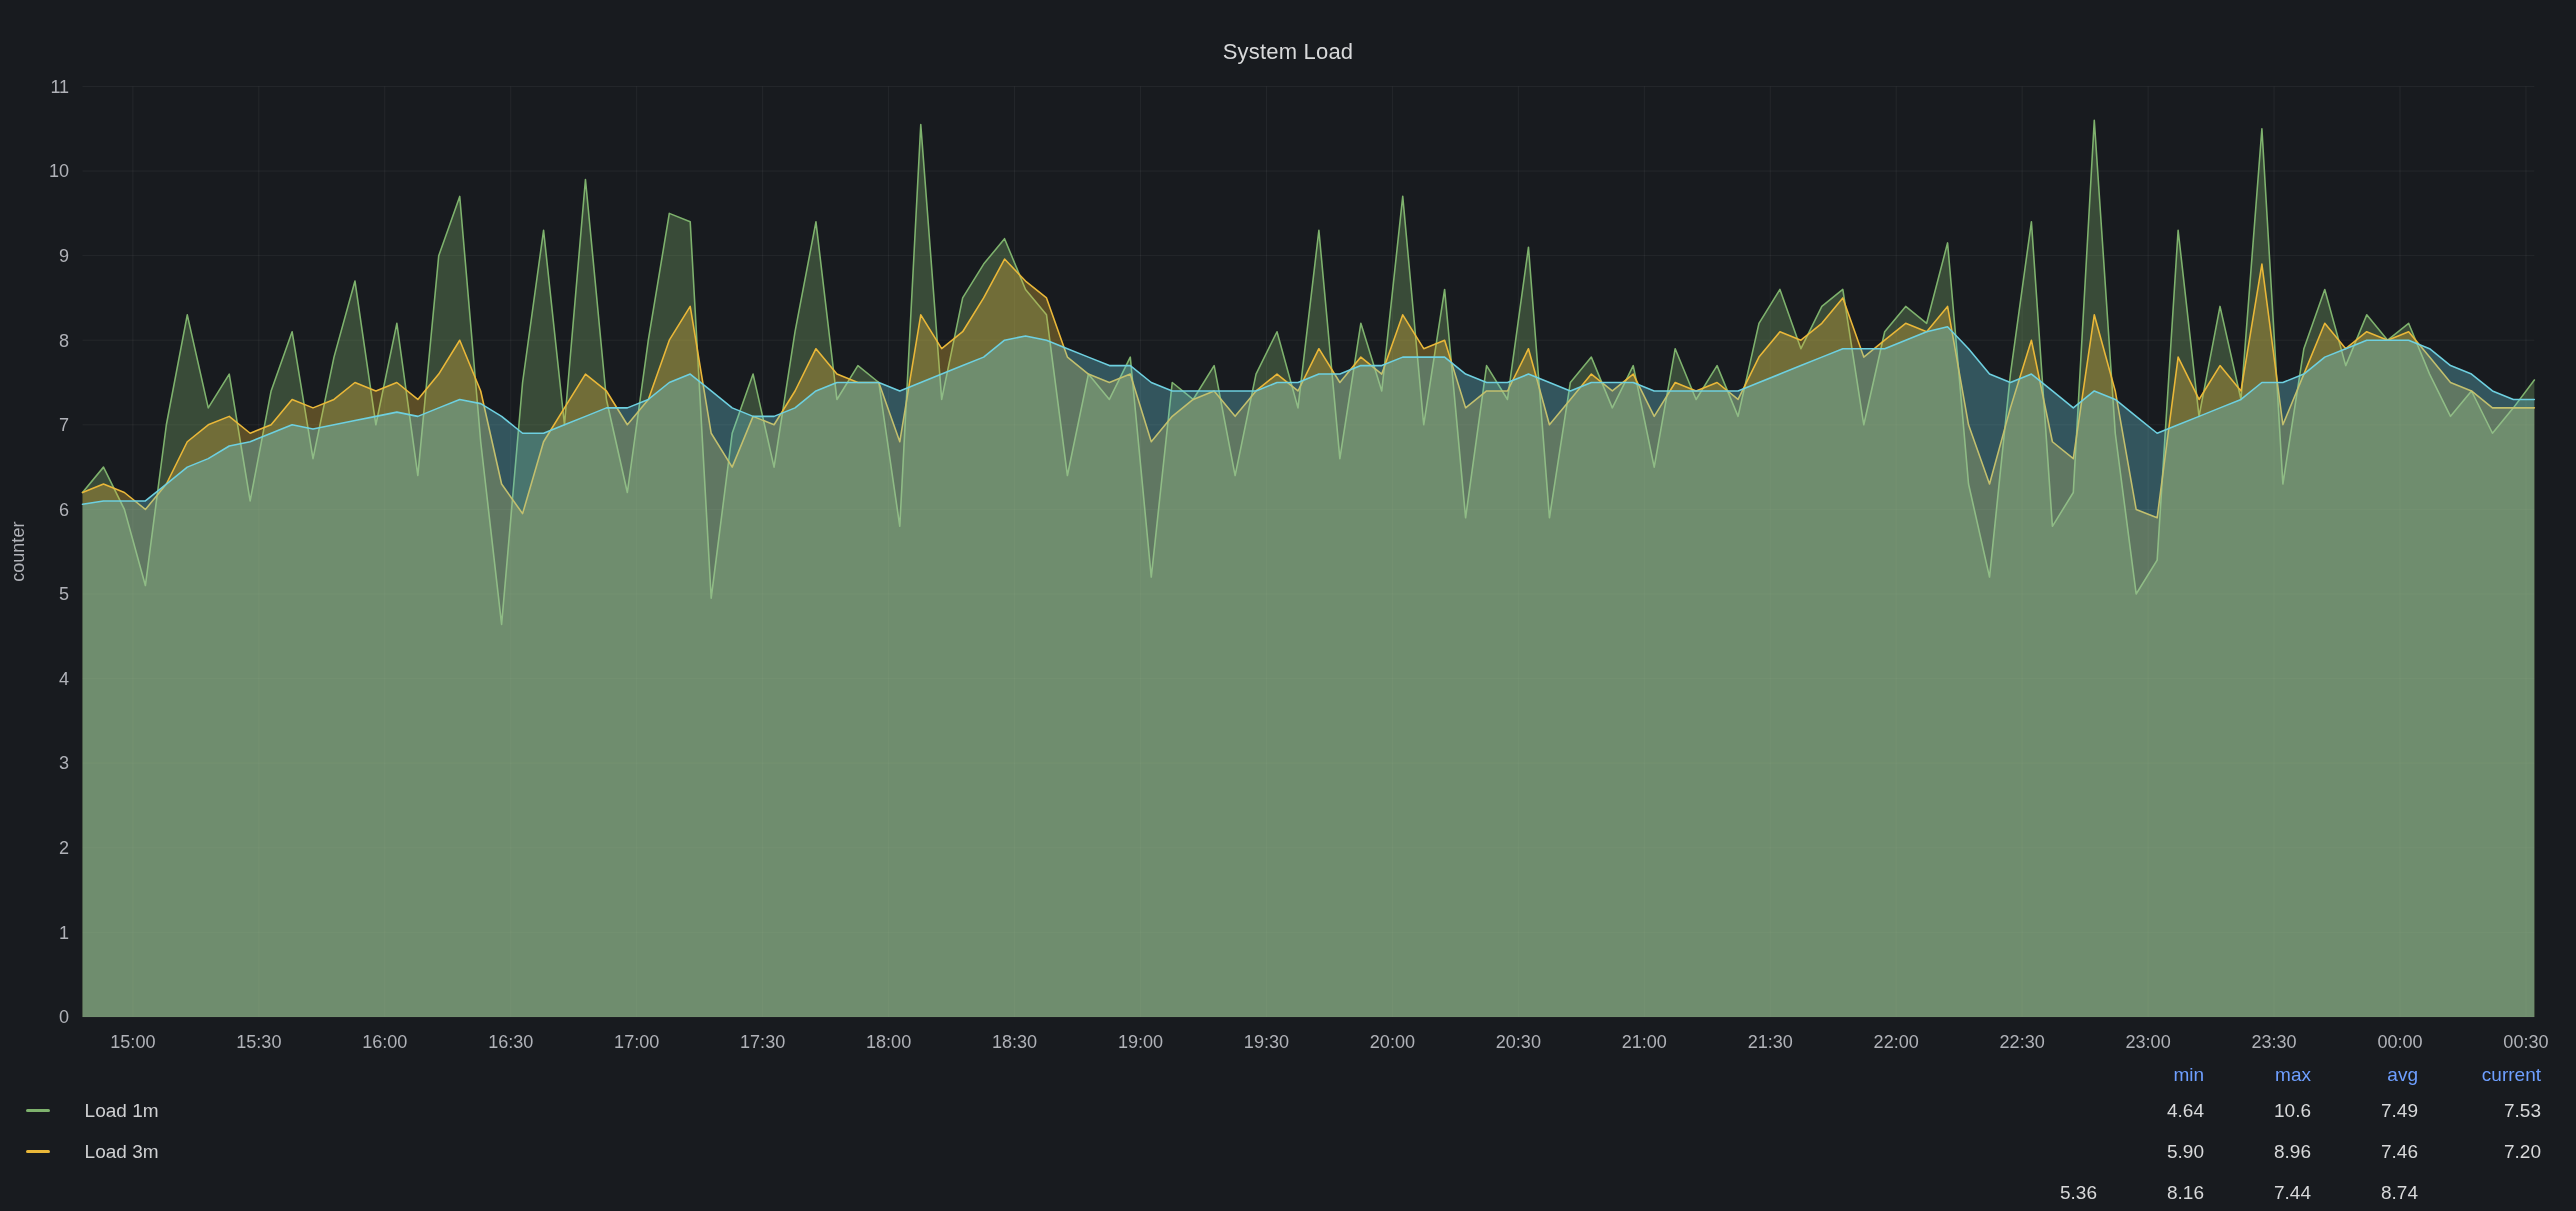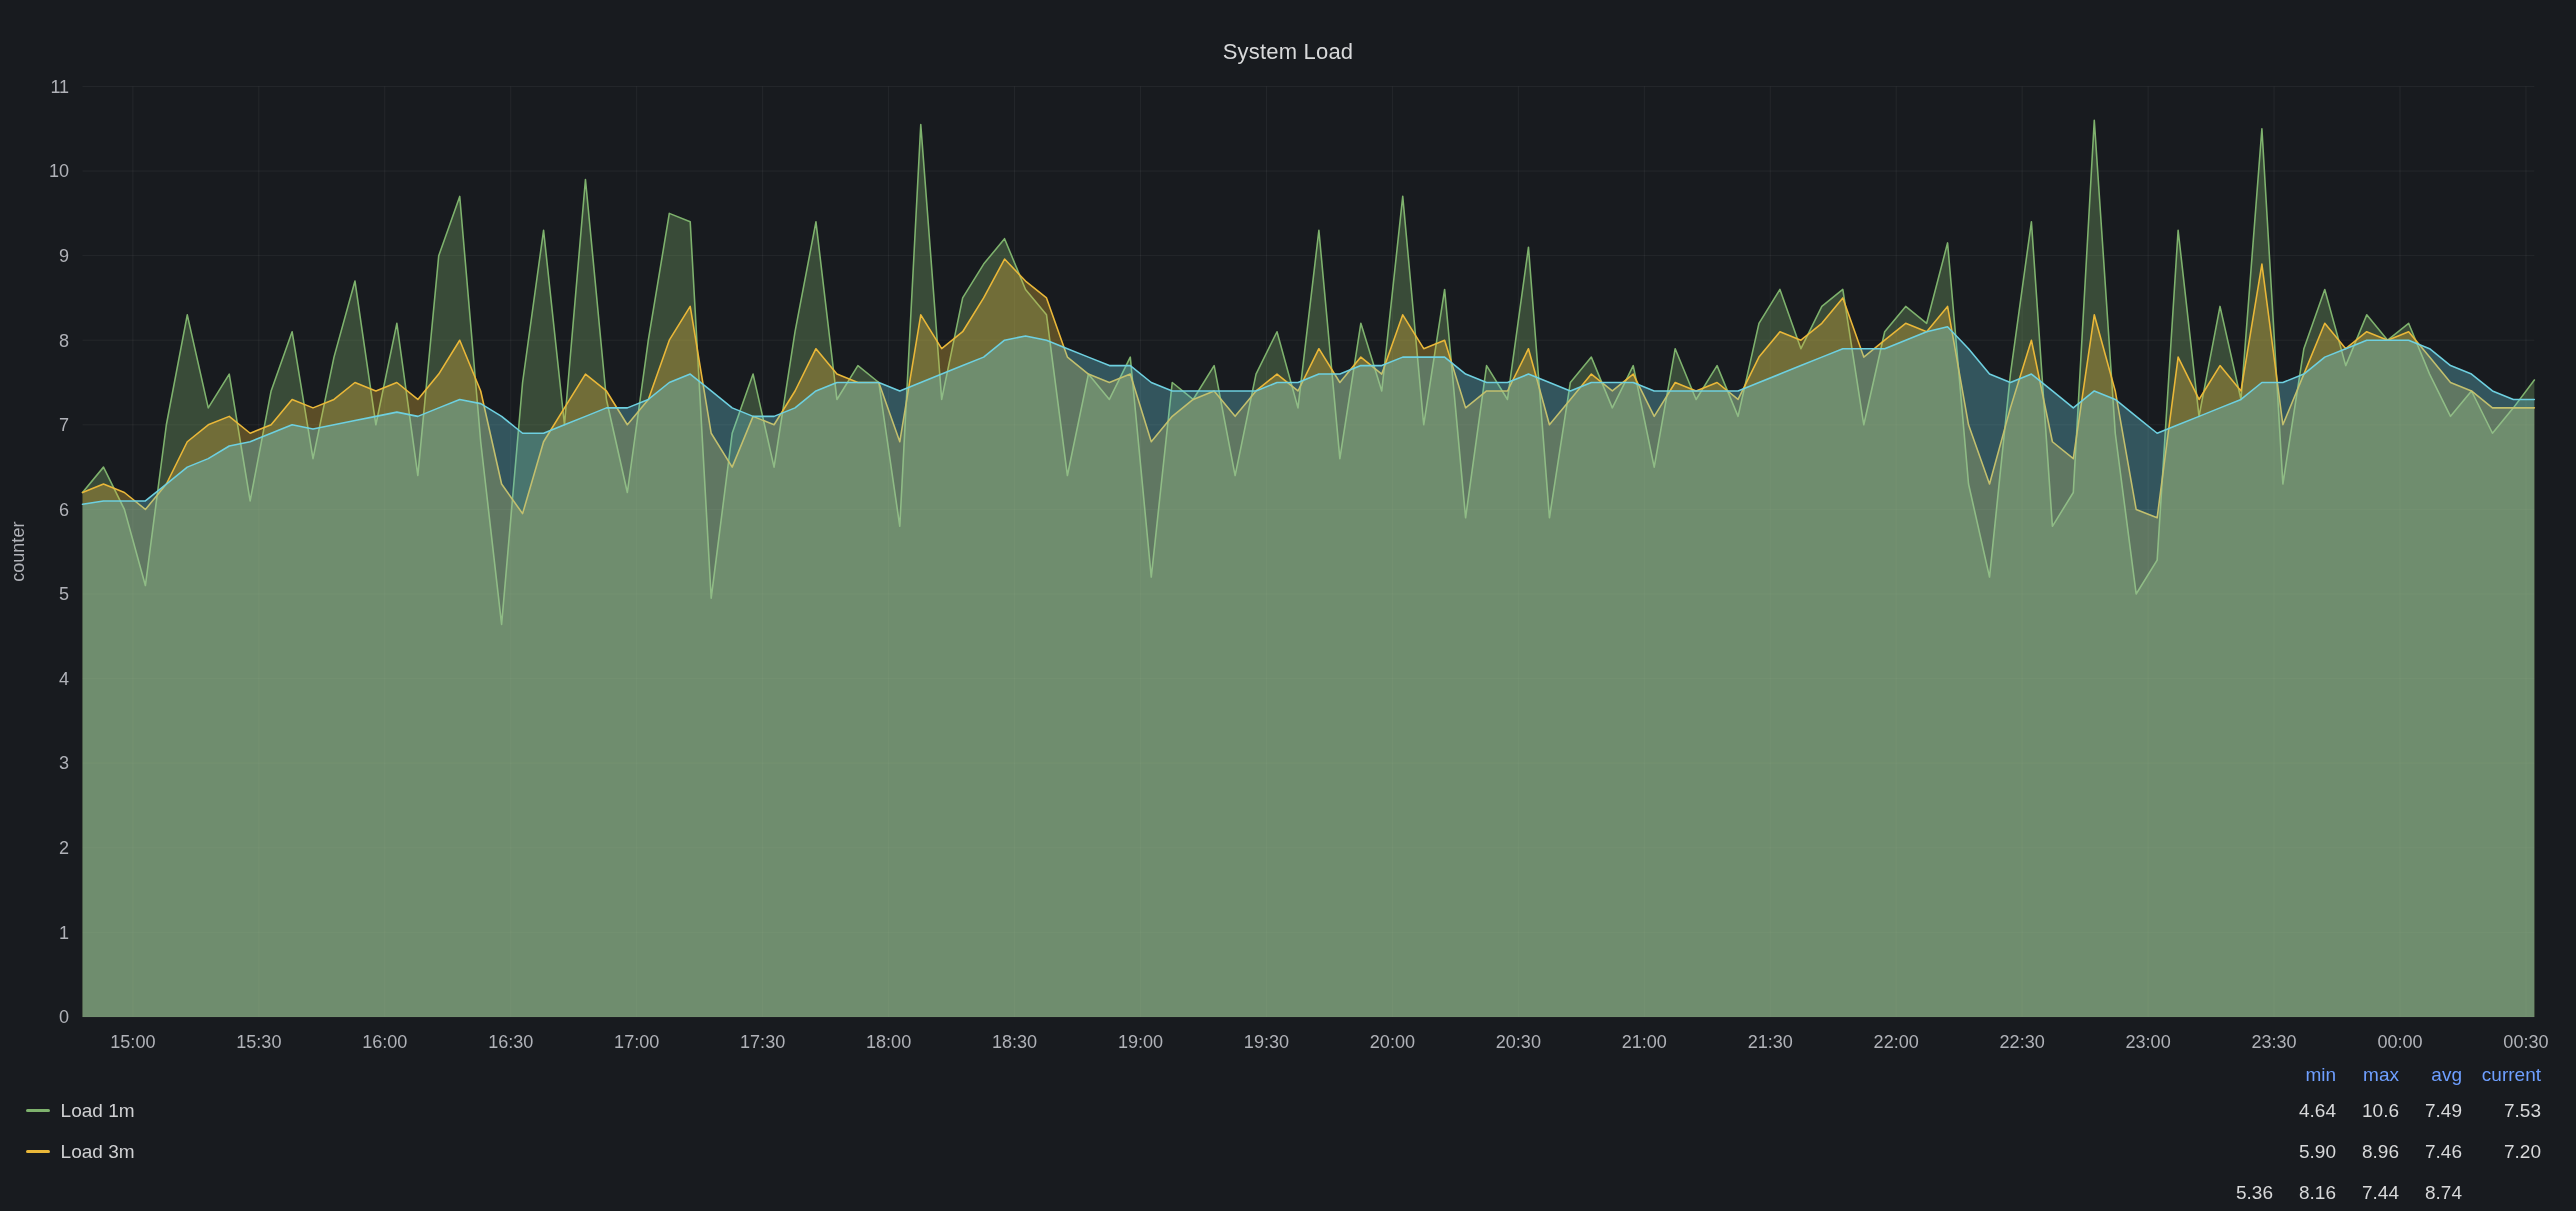--- a/index.html
+++ b/index.html
@@ -29,30 +29,31 @@
   .legend{
     position:absolute;left:0;right:0;top:1059px;
     padding:0 35px 0 26px;
     font-size:19px;
   }
   .legend-row{
     display:grid;
     grid-template-columns:1fr 63px 63px 63px 79px;
     align-items:center;
     height:41px;
+    gap:44px;
   }
   .legend-row.header-row{height:31px;}
   .stat{text-align:right;color:var(--text);}
   .stat.header{color:var(--link);font-weight:500;cursor:pointer;}
   .legend-label-cell{display:flex;align-items:center;gap:11px;}
   .swatch{
     display:inline-block;width:23.6px;height:3.9px;border-radius:1.6px;
     flex:0 0 auto;
   }
-  .series-label{color:#cfd0d2;cursor:pointer;}
+  .series-label{color:#cfd0d2;cursor:pointer;margin-left:24px;}
 </style>
 </head>
 <body>
 
 <div class="panel">
 
   <div class="panel-title">System Load</div>
 
   <svg id="chart-svg" width="2576" height="1057" viewBox="0 0 3278 1345">
       <text x="88" y="1302" text-anchor="end" fill="#b0b2b8" font-size="23">0</text>

